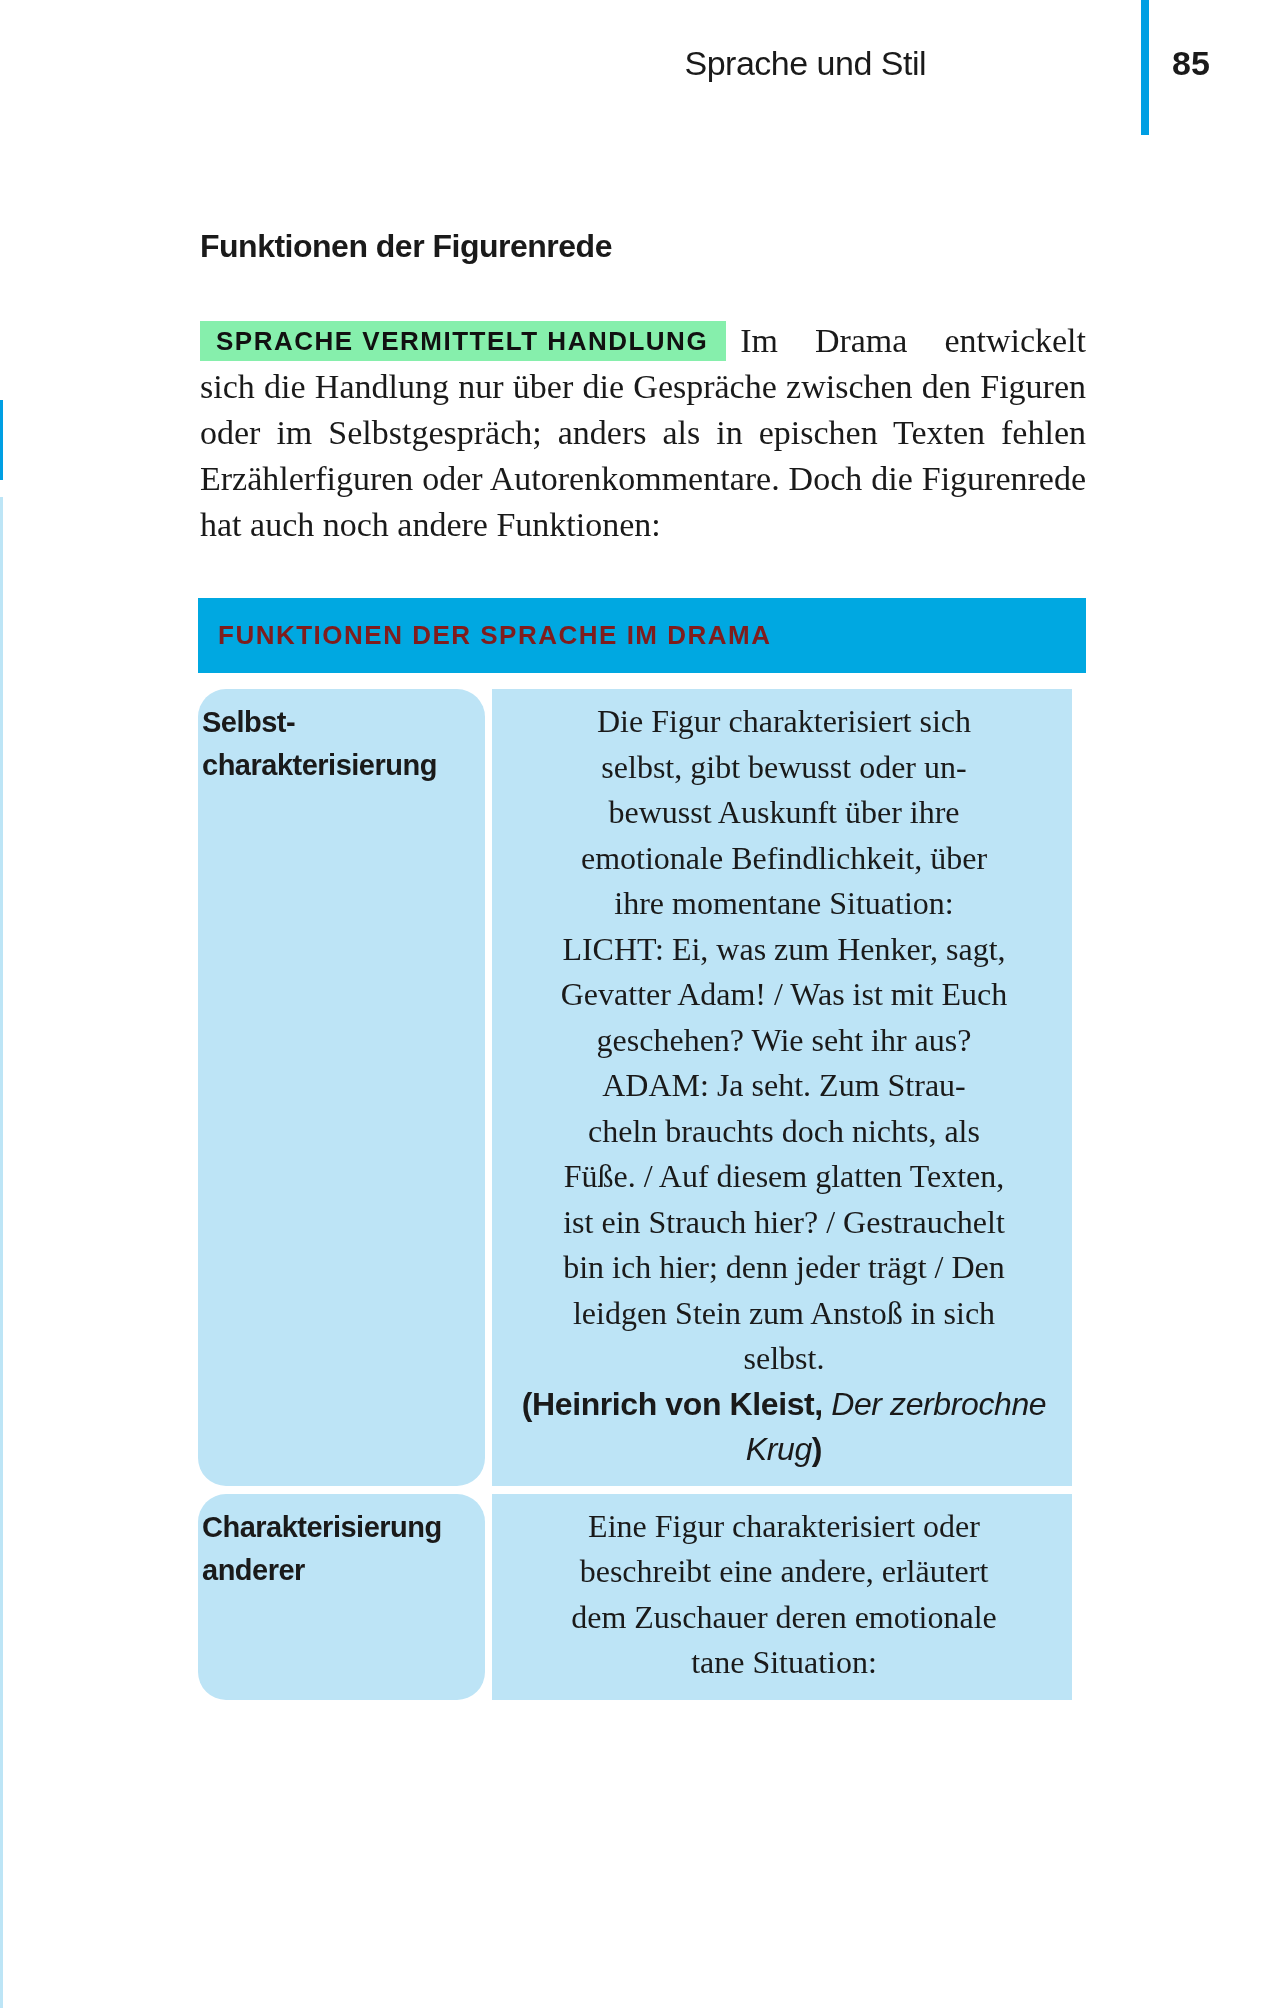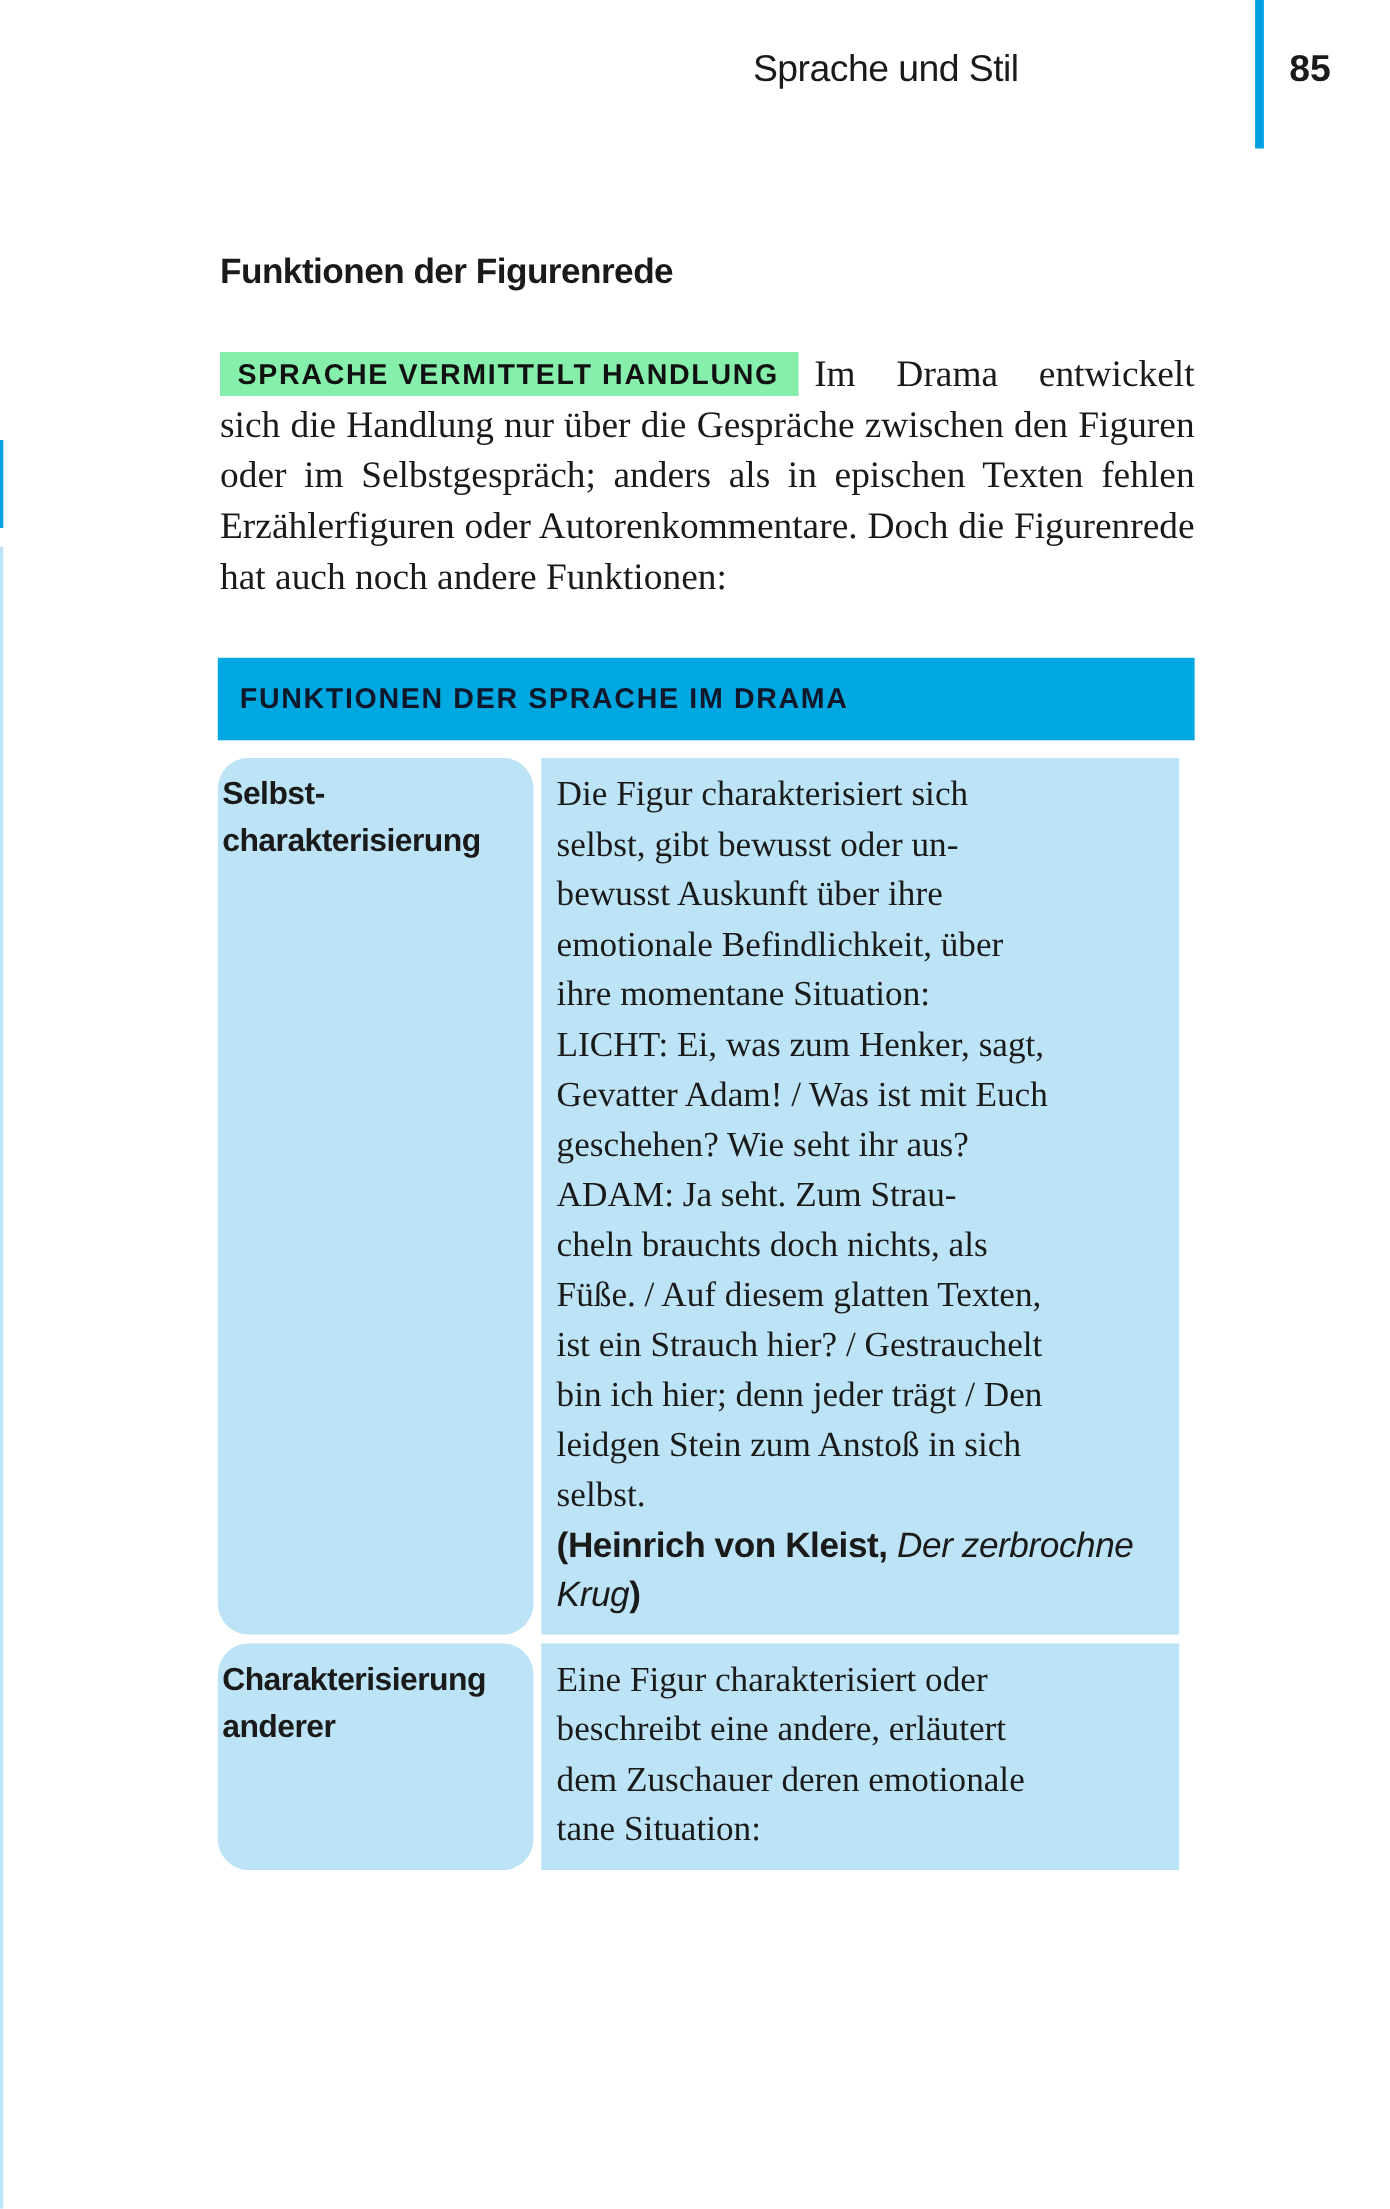--- a/index.html
+++ b/index.html
@@ -13,25 +13,25 @@
   .running-head { position:absolute; top:44px; right:338px; font-size:34px; font-weight:normal; letter-spacing:-0.5px; }
   .head-rule { position:absolute; left:1141px; top:0; width:8px; height:135px; background:#009fe3; }
   .page-number { position:absolute; left:1172px; top:44px; font-size:34px; font-weight:bold; }
 
   .section-heading { position:absolute; left:200px; top:228px; font-size:32px; font-weight:bold; letter-spacing:-0.5px; }
 
   .intro { position:absolute; left:200px; top:318px; width:886px; font-size:34px; line-height:46px; text-align:justify; }
   .tag { display:inline-block; background:#86efac; color:#111; font-weight:bold; font-size:26px; letter-spacing:1.5px; padding:0 18px 0 16px; height:40px; line-height:40px; vertical-align:2px; margin-right:14px; }
 
   .box { position:absolute; left:198px; top:598px; width:888px; }
-  .box-header { background:#00a8e1; height:75px; line-height:75px; padding-left:20px; font-weight:bold; font-size:26px; letter-spacing:1.5px; color:#0f172a; }
+  .box-header { background:#00a8e1; height:75px; line-height:75px; padding-left:20px; font-weight:bold; font-size:26px; letter-spacing:1.5px; color:#7f1d1d; }
   .row { display:flex; margin-top:16px; }
   .row + .row { margin-top:8px; }
   .cell-term { width:283px; background:#bde4f6; padding:12px 0 0 4px; font-weight:bold; font-size:29px; line-height:43px; letter-spacing:-0.5px;border-radius:28px; }
-  .cell-desc { width:556px; margin-left:7px; background:#bde4f6; padding:10px 10px 14px 14px; font-size:32px; line-height:45.5px; }
+  .cell-desc { width:556px; margin-left:7px; background:#bde4f6; padding:10px 10px 14px 14px; font-size:32px; line-height:45.5px;text-align:center; }
   .desc-line { display:block; white-space:nowrap; }
   .citation { display:block; font-family:"Liberation Sans","DejaVu Sans",sans-serif; font-weight:bold; font-size:32px; line-height:45px; letter-spacing:-0.4px; }
   .citation i { font-weight:normal; }
 </style>
 </head>
 <body>
 
 <div class="left-bar-strong"></div>
 <div class="left-bar-light"></div>
 

